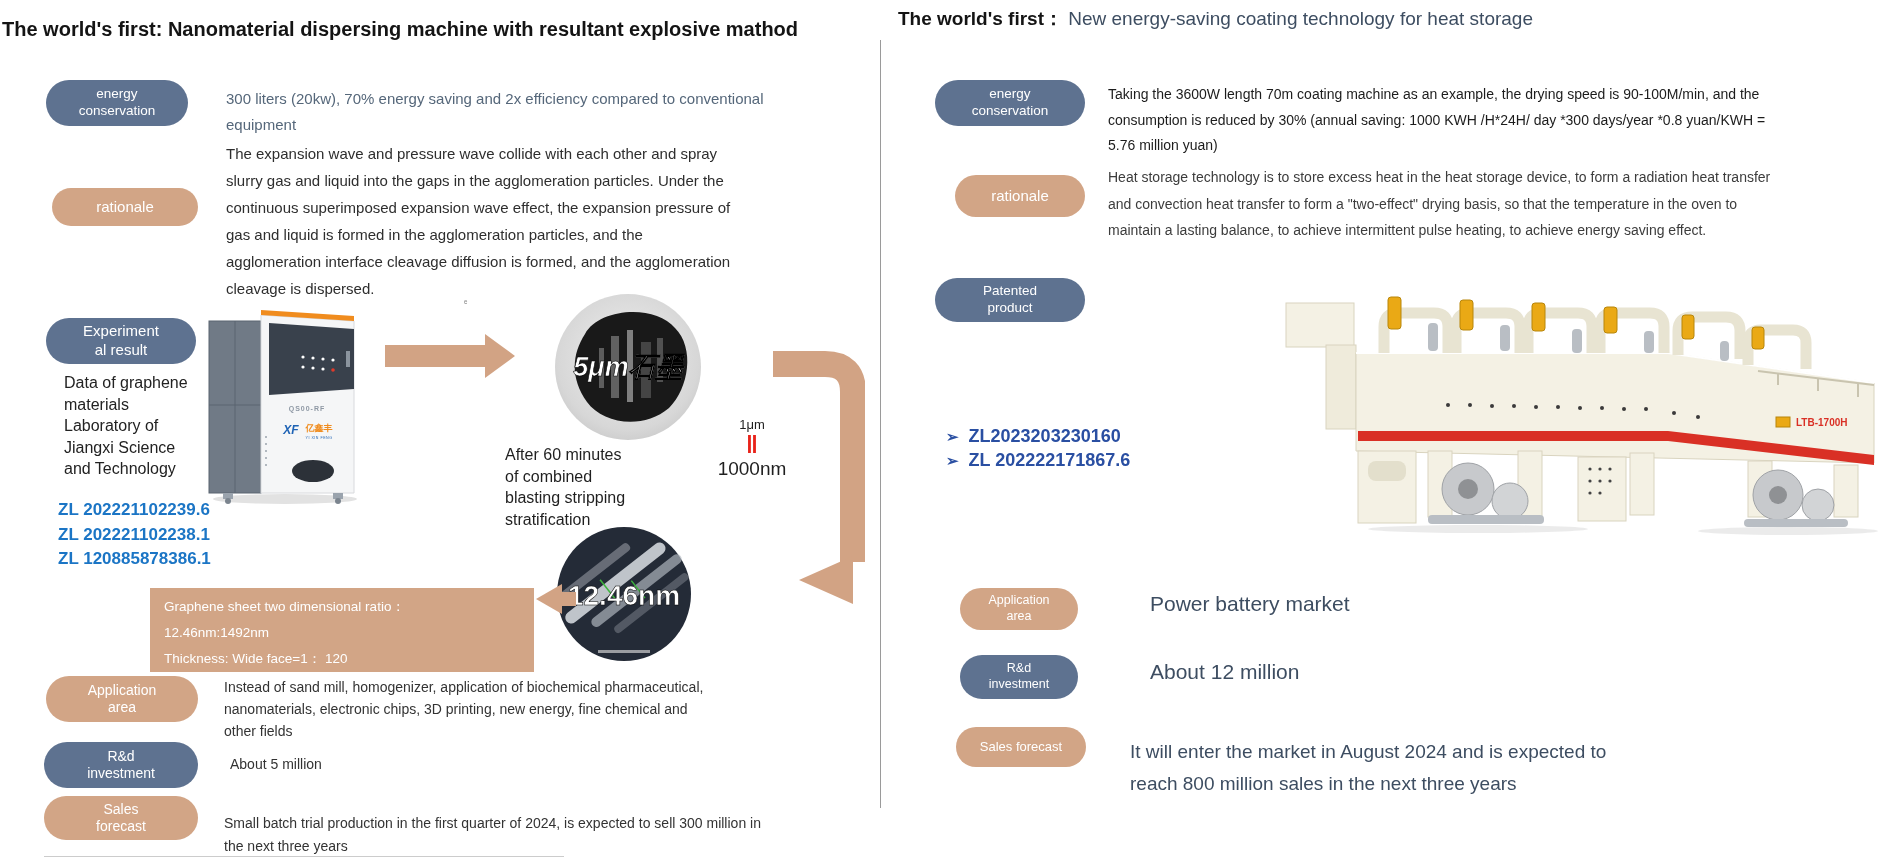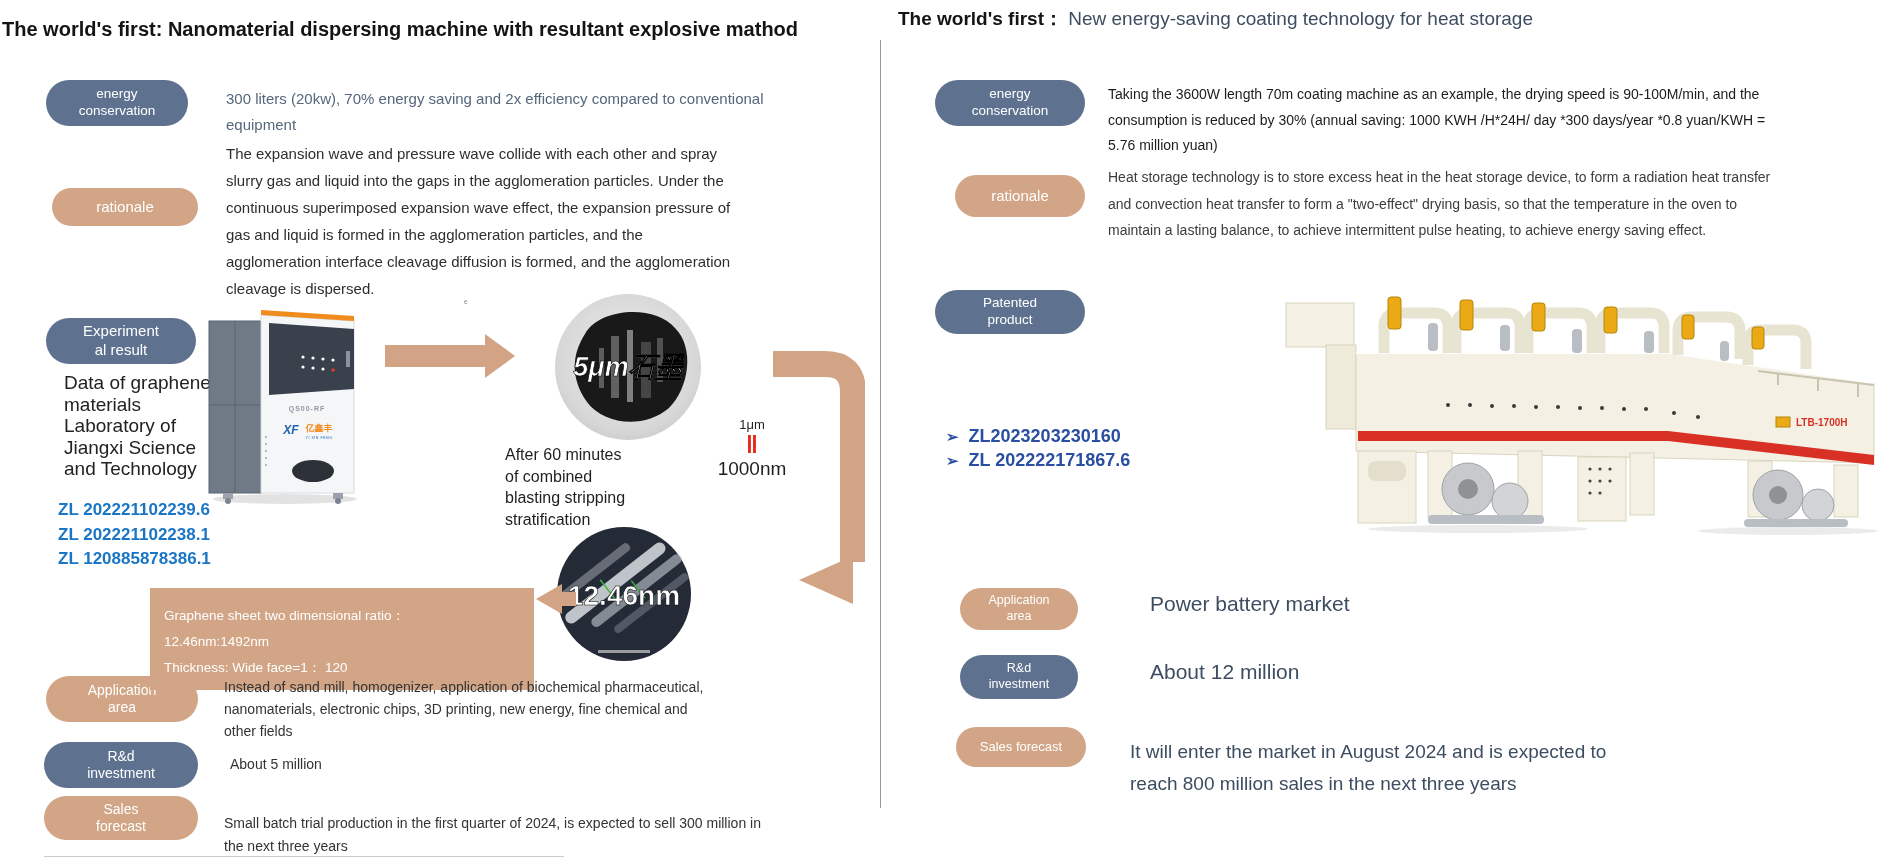--- a/index.html
+++ b/index.html
@@ -10,21 +10,21 @@
   .pill{position:absolute;display:flex;align-items:center;justify-content:center;text-align:center;
         color:#fff;border-radius:24px;white-space:pre-line;line-height:1.25;font-size:13.5px;}
   .pill.blue{background:#5e7290;}
   .pill.tan{background:#d2a586;}
   .title{font-size:20px;font-weight:600;color:#141414;white-space:nowrap;}
   .slate{color:#55677a;}
   .bigtext{font-size:21px;color:#3d4d61;white-space:pre-line;}
   .patent-left{font-size:17px;font-weight:bold;color:#1b75c5;line-height:24.5px;white-space:pre-line;}
   .patent-right{font-size:18px;font-weight:bold;color:#2a4fa2;}
   .ratio-box{position:absolute;background:#d2a586;color:#fff;font-size:13.5px;line-height:26px;
-             padding:15px 14px;white-space:pre-line;}
+             padding:6px 14px;white-space:pre-line;}
   .vdivider{position:absolute;width:1px;background:#9a9a9a;}
   .hline{position:absolute;height:1px;background:#cccccc;}
   svg text{font-family:"Liberation Sans", sans-serif;}
 </style>
 </head>
 <body>
 
 <div class="canvas">
 
   <div class="abs title" style="left:2px;top:18px;">The world's first: Nanomaterial dispersing machine with resultant explosive mathod</div>
@@ -42,21 +42,21 @@
 forecast</div>
 
   <div class="abs preline slate" style="left:226px;top:86px;font-size:15px;line-height:26px;">300 liters (20kw), 70% energy saving and 2x efficiency compared to conventional
 equipment</div>
   <div class="abs preline" style="left:226px;top:140px;font-size:15px;line-height:27px;color:#2e2e2e;">The expansion wave and pressure wave collide with each other and spray
 slurry gas and liquid into the gaps in the agglomeration particles. Under the
 continuous superimposed expansion wave effect, the expansion pressure of
 gas and liquid is formed in the agglomeration particles, and the
 agglomeration interface cleavage diffusion is formed, and the agglomeration
 cleavage is dispersed.</div>
-  <div class="abs preline" style="left:64px;top:372px;font-size:19px;line-height:21.5px;color:#222;">Data of graphene
+  <div class="abs preline" style="left:64px;top:372px;font-size:16px;line-height:21.5px;color:#222;">Data of graphene
 materials
 Laboratory of
 Jiangxi Science
 and Technology</div>
 
   <div class="abs" style="left:58px;top:498px;">
     <div class="patent-left">ZL 202221102239.6</div>
     <div class="patent-left">ZL 202221102238.1</div>
     <div class="patent-left">ZL 120885878386.1</div>
   </div>
@@ -189,21 +189,21 @@
 conservation</div>
   <div class="abs preline" style="left:1108px;top:82px;font-size:14px;line-height:25.5px;color:#1c1c1c;">Taking the 3600W length 70m coating machine as an example, the drying speed is 90-100M/min, and the
 consumption is reduced by 30% (annual saving: 1000 KWH /H*24H/ day *300 days/year *0.8 yuan/KWH =
 5.76 million yuan)</div>
 
   <div class="pill tan" style="left:955px;top:175px;width:130px;height:42px;font-size:15px;">rationale</div>
   <div class="abs preline" style="left:1108px;top:164px;font-size:14px;line-height:26.5px;color:#3c3c3c;">Heat storage technology is to store excess heat in the heat storage device, to form a radiation heat transfer
 and convection heat transfer to form a "two-effect" drying basis, so that the temperature in the oven to
 maintain a lasting balance, to achieve intermittent pulse heating, to achieve energy saving effect.</div>
 
-  <div class="pill blue" style="left:935px;top:278px;width:150px;height:44px;margin-top:12px;">Patented
+  <div class="pill blue" style="left:935px;top:278px;width:150px;height:44px;">Patented
 product</div>
 
   <div class="abs" style="left:946px;top:428px;">
     <div style="line-height:17px;">
       <span class="patent-right" style="font-size:15px;margin-right:10px;">➢</span><span class="patent-right">ZL2023203230160</span>
     </div>
     <div style="line-height:31px;">
       <span class="patent-right" style="font-size:15px;margin-right:10px;">➢</span><span class="patent-right">ZL 202222171867.6</span>
     </div>
   </div>

